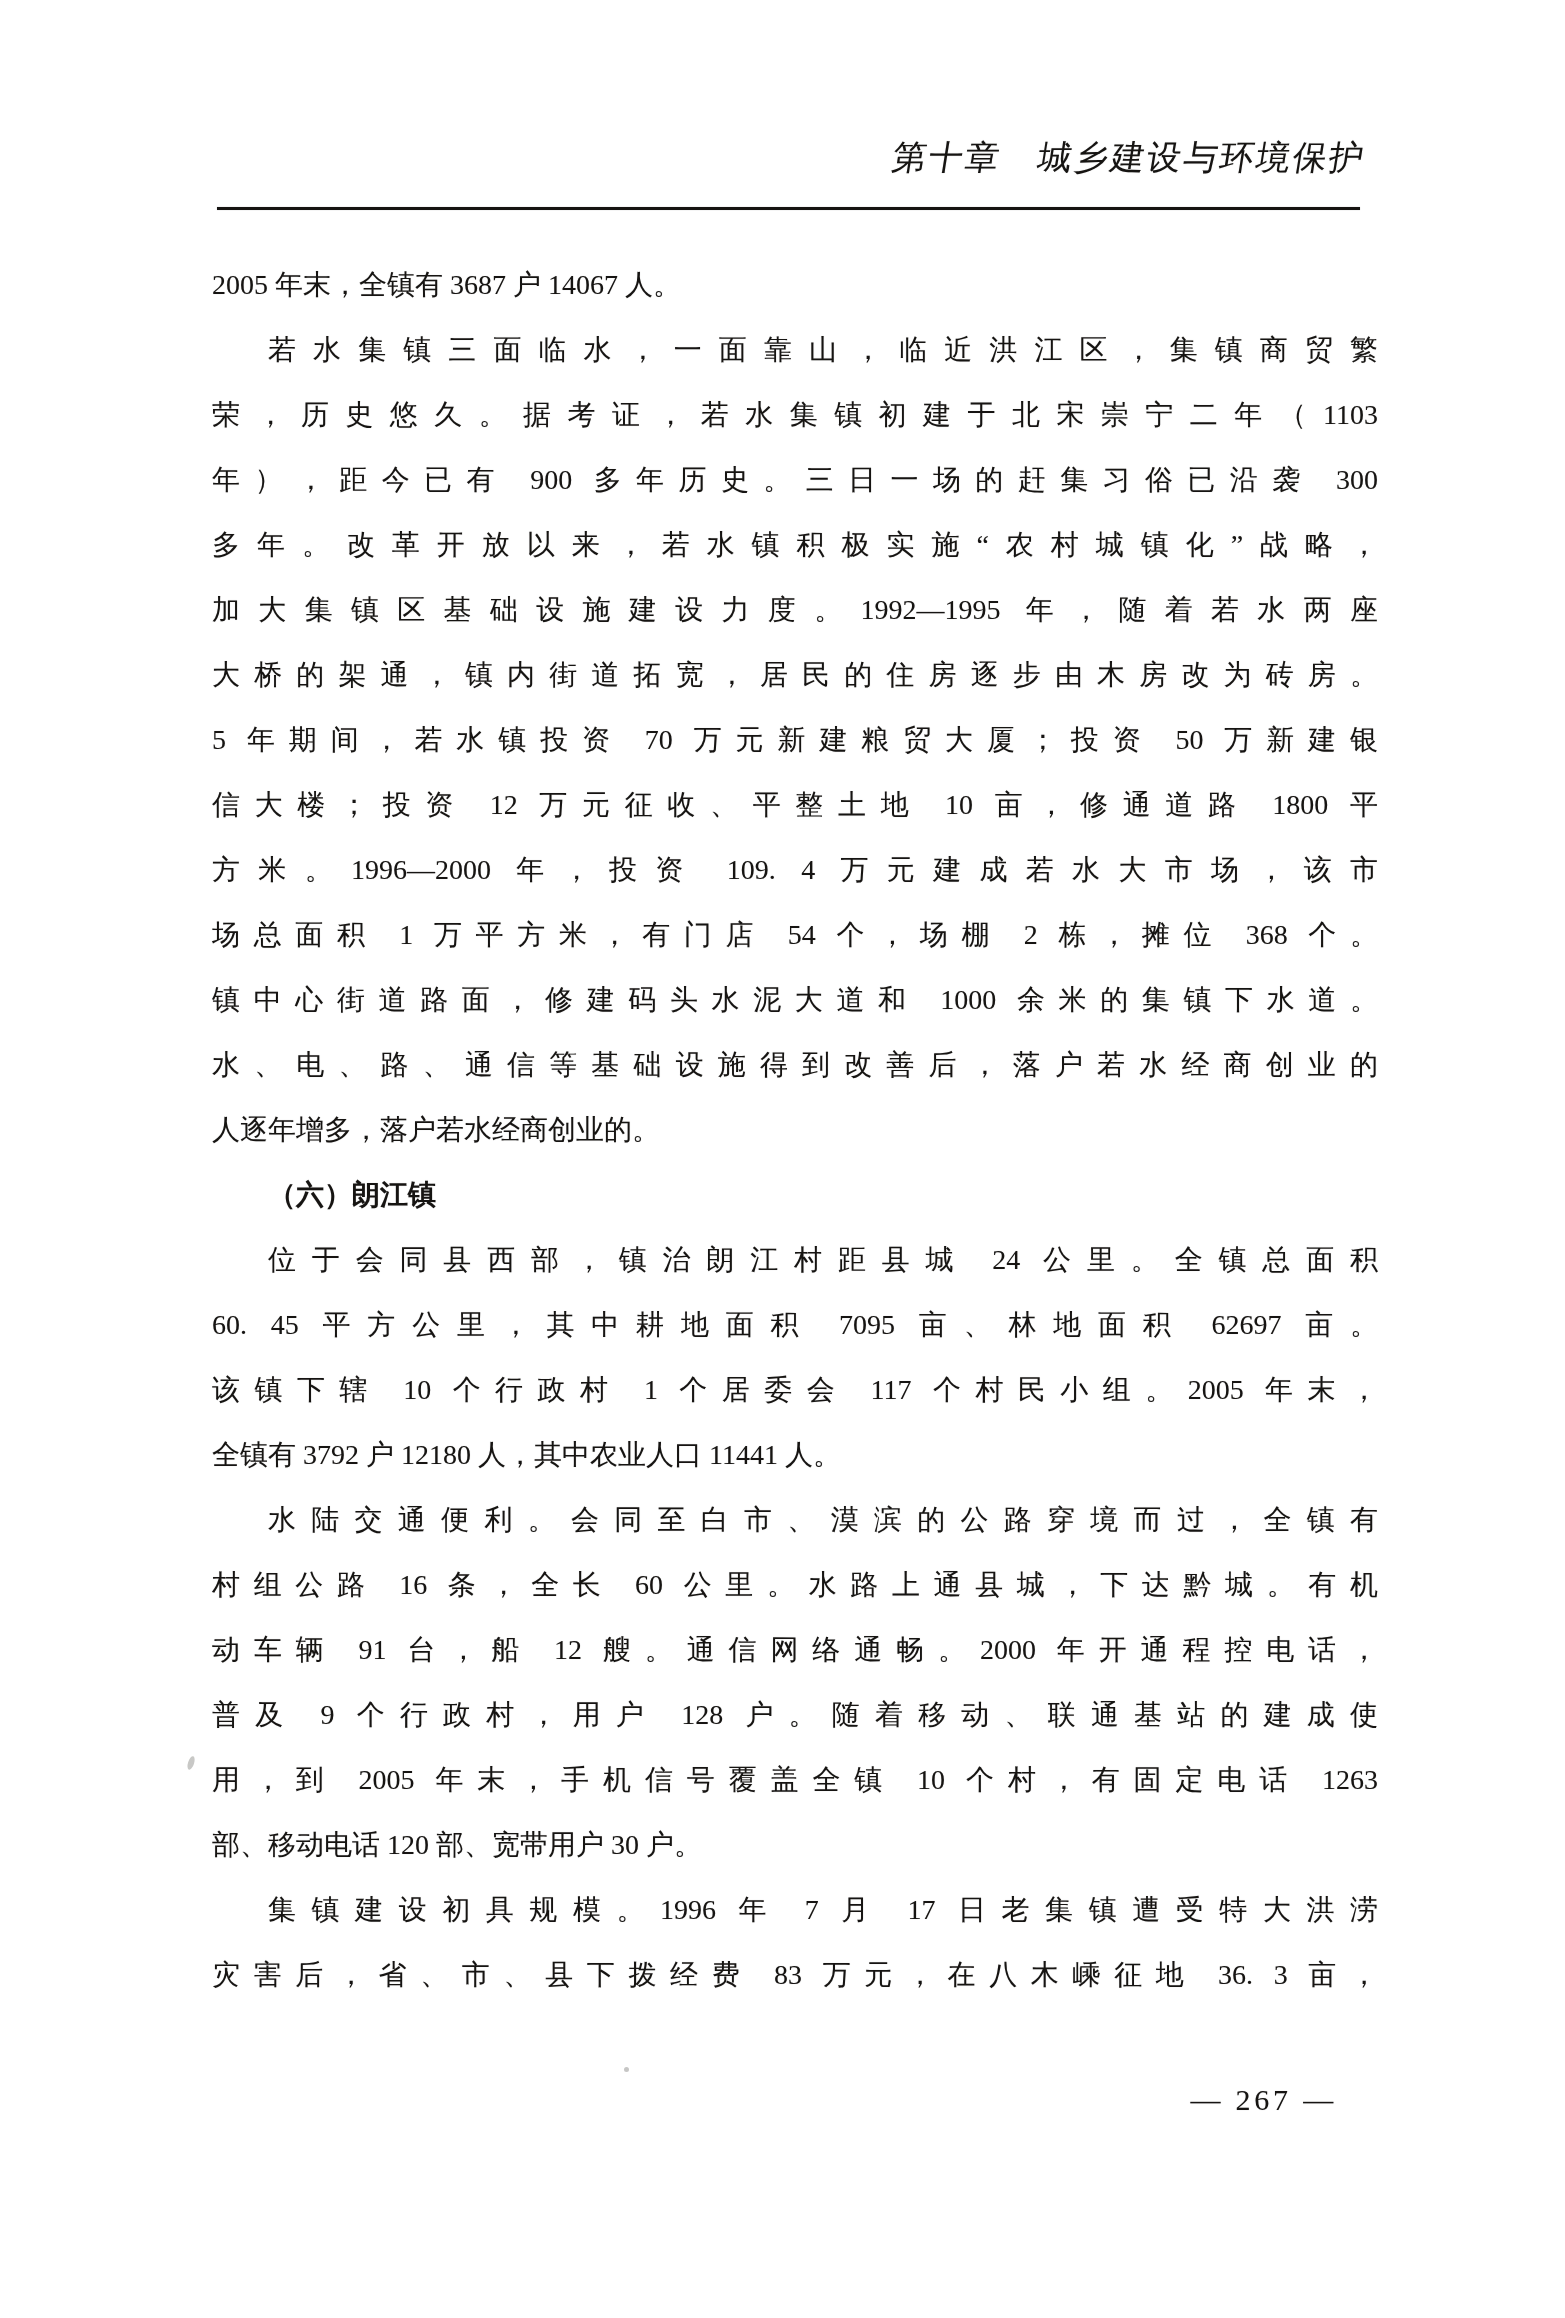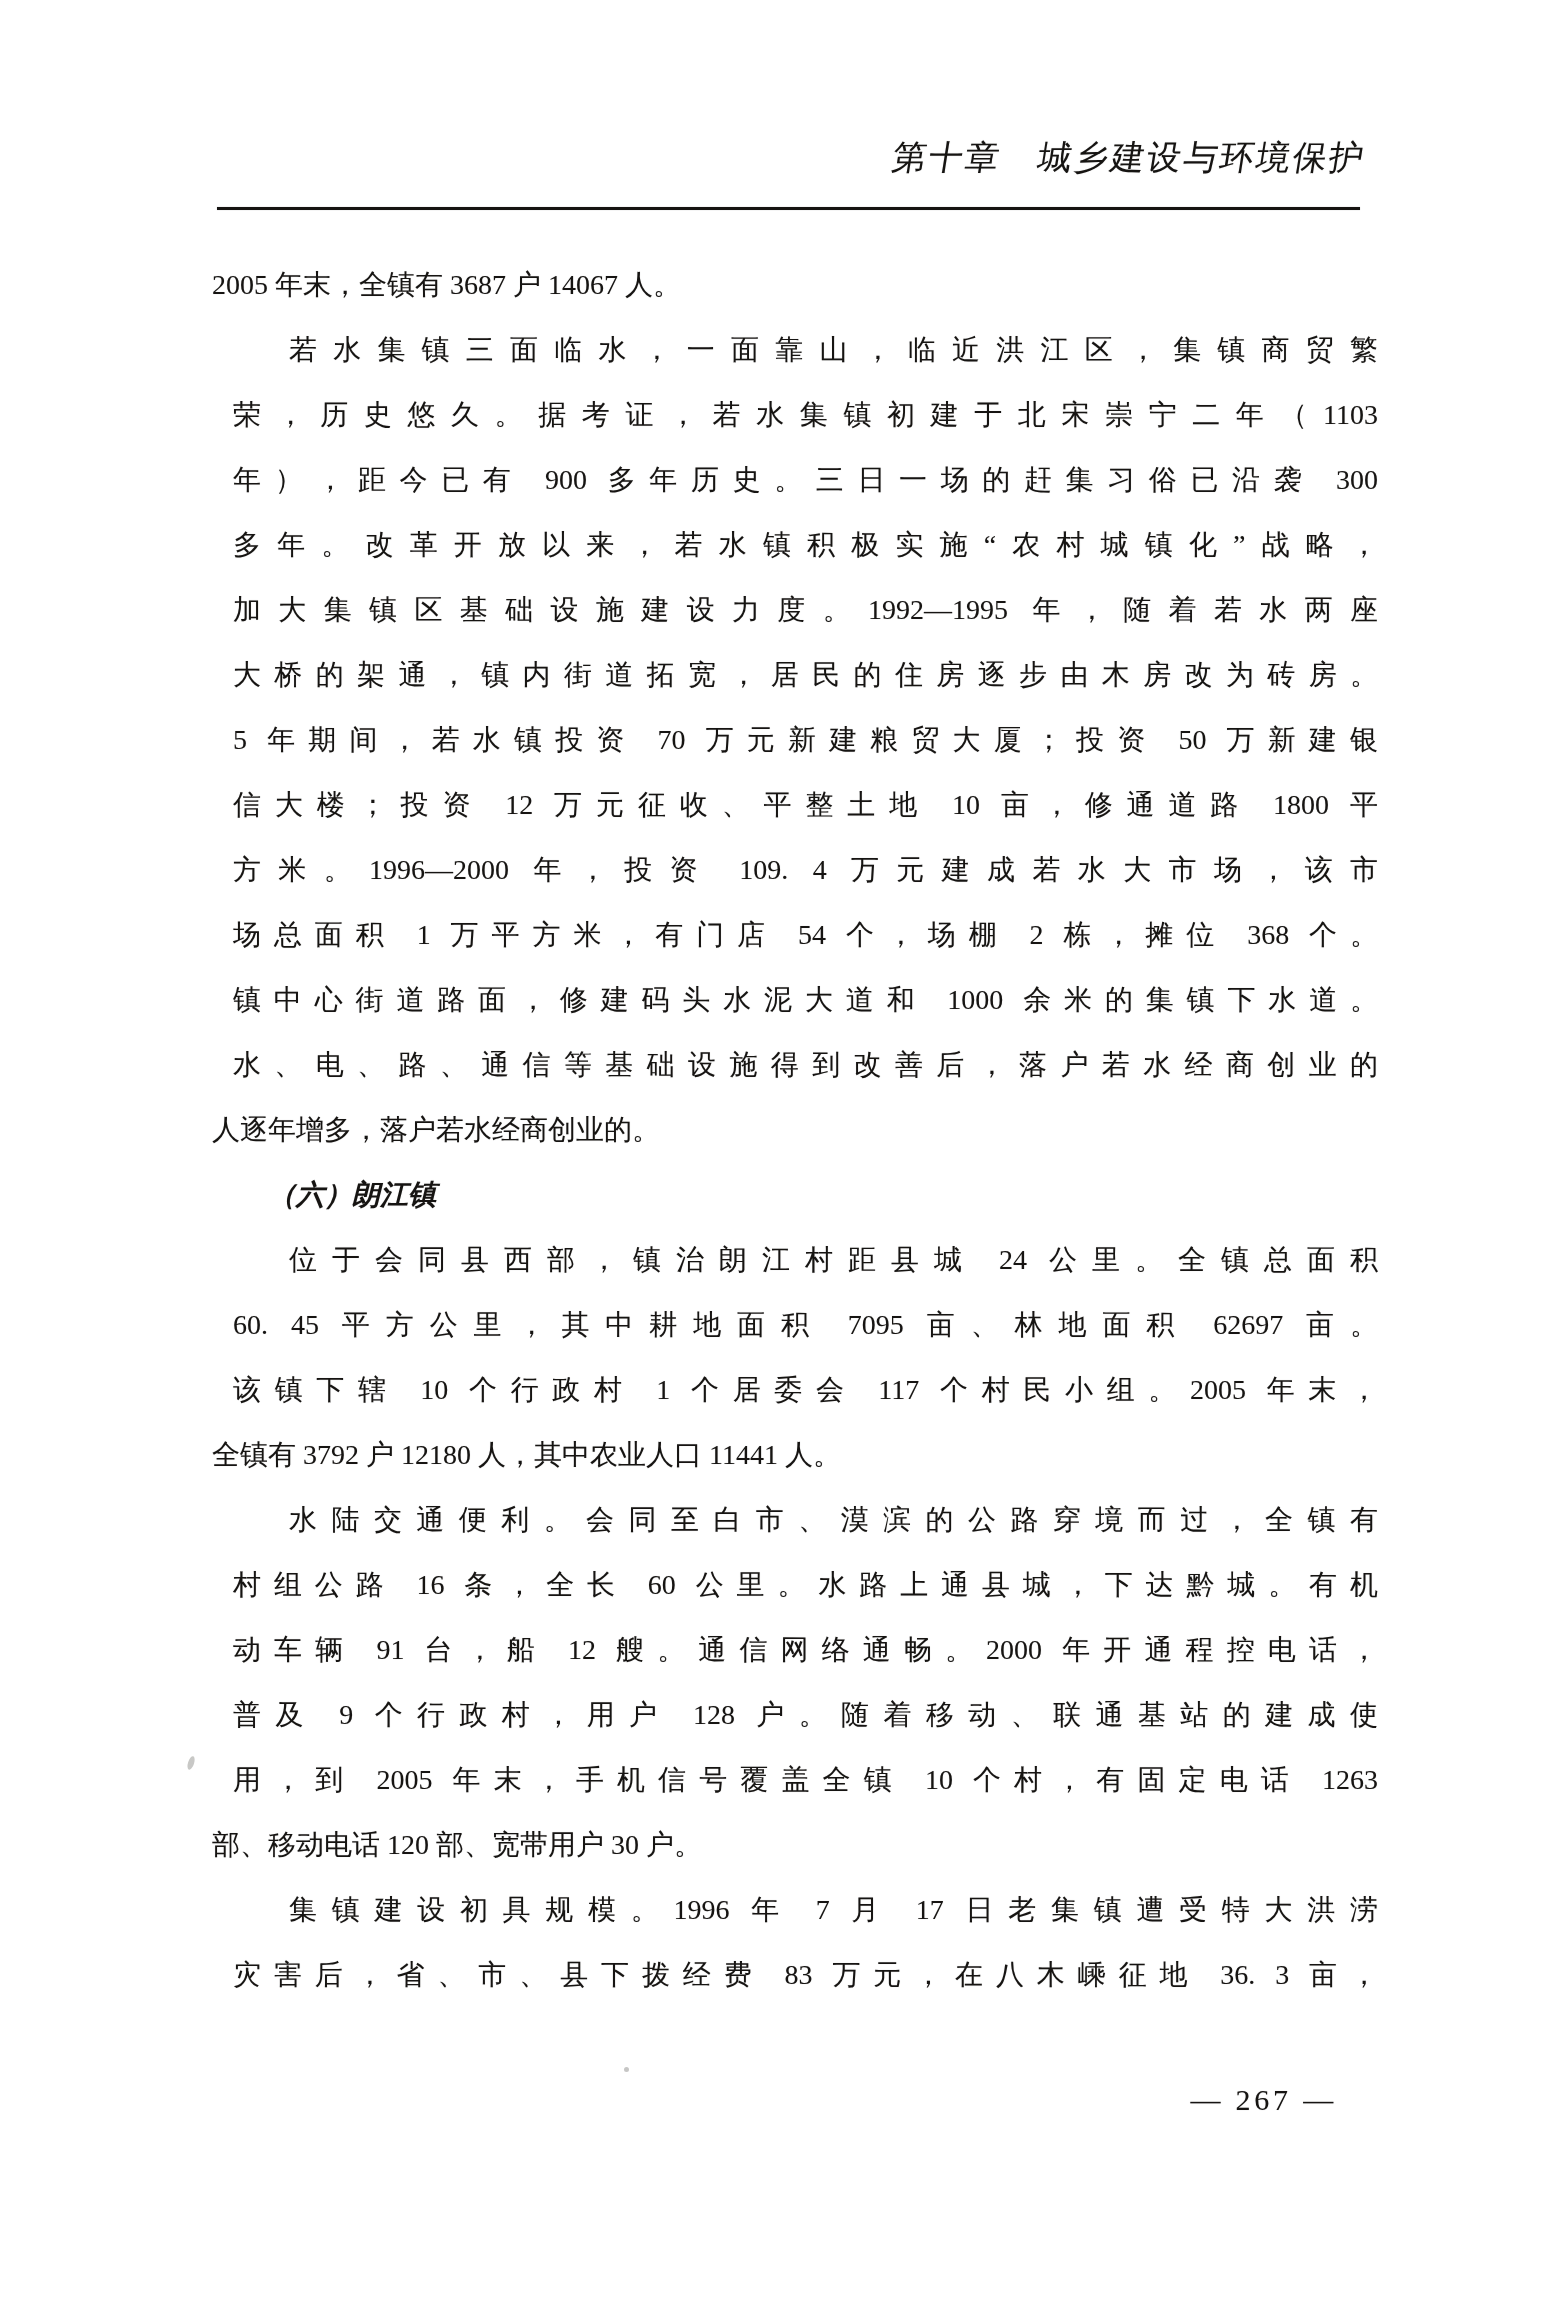--- a/index.html
+++ b/index.html
@@ -51,29 +51,27 @@
     text-shadow: 0 0 1px rgba(20,20,20,0.22);
   }
   .body-text .line {
     height: 65px;
     line-height: 65px;
   }
   .body-text .line.fill {
     text-align: justify;
     text-align-last: justify;
     text-justify: inter-character;
-    margin-left: 21px;
   }
   .body-text .line.indent {
     text-indent: 2em;
   }
   .body-text .line.bold {
     font-weight: bold;
     font-family: "Liberation Sans", "DejaVu Sans", sans-serif;
-    font-style: italic;
   }
   .page-number {
     position: absolute;
     left: 212px;
     top: 2085px;
     width: 1125px;
     text-align: right;
     font-size: 30px;
     letter-spacing: 3.8px;
     line-height: 1;

